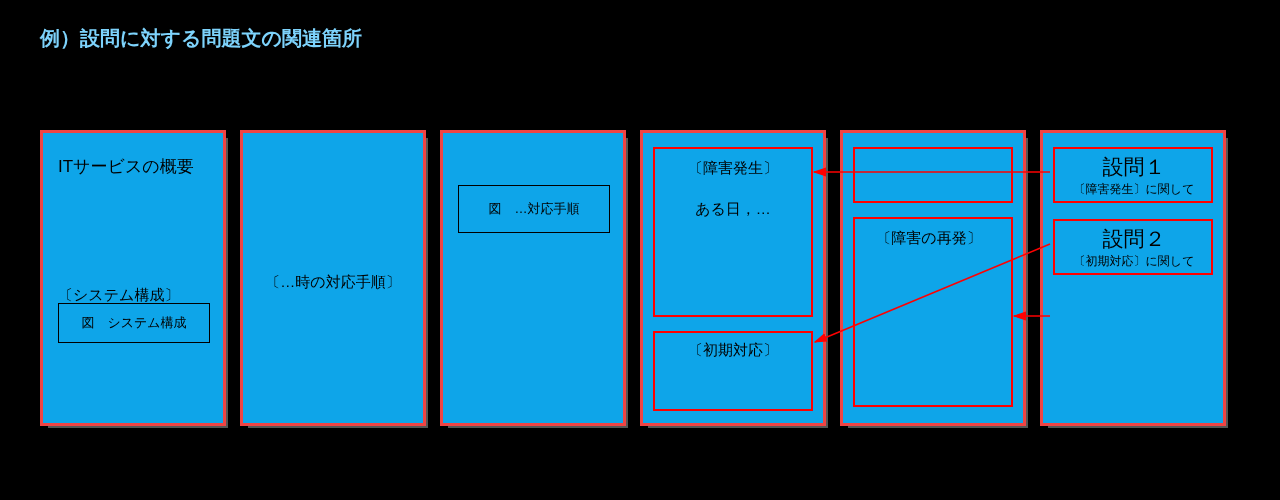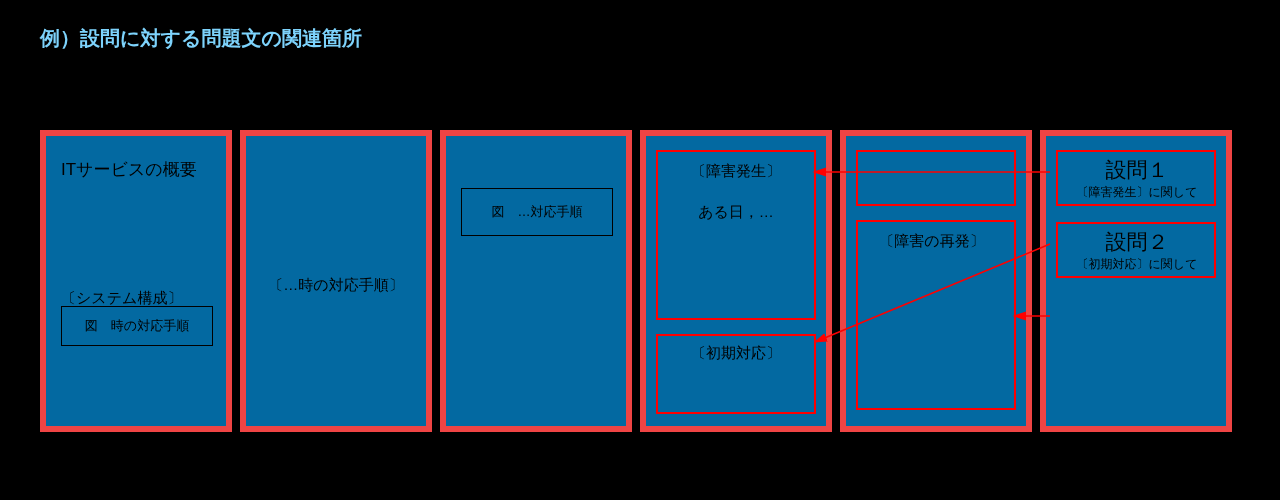--- a/index.html
+++ b/index.html
@@ -22,22 +22,22 @@
     position: absolute;
     top: 130px;
     left: 30px;
     width: 1220px;
     height: 340px;
   }
   .page {
     position: absolute;
     width: 180px;
     height: 290px;
-    background: #0369a1;
-    border: 6px solid #ef4444;
+    background: #0ea5e9;
+    border: 3px solid #ef4444;
   }
   .shadow {
     position: absolute;
     width: 180px;
     height: 290px;
     background: #555;
   }
   
   .p1 { left: 10px;  top: 0; }
   .p2 { left: 210px; top: 0; }
@@ -93,21 +93,21 @@
   <div class="shadow p1 soff"></div>
   <div class="shadow p2 soff"></div>
   <div class="shadow p3 soff"></div>
   <div class="shadow p4 soff"></div>
   <div class="shadow p5 soff"></div>
   <div class="shadow p6 soff"></div>
 
   <div class="page p1">
     <div class="svc txt">ITサービスの概要</div>
     <div class="sys txt">〔システム構成〕</div>
-    <div class="figbox bordered center small">図　時の対応手順</div>
+    <div class="figbox bordered center small">図　システム構成</div>
   </div>
 
   <div class="page p2">
     <div class="mid txt">〔…時の対応手順〕</div>
   </div>
 
   <div class="page p3">
     <div class="figbox3 bordered center small">図　…対応手順</div>
   </div>
 

